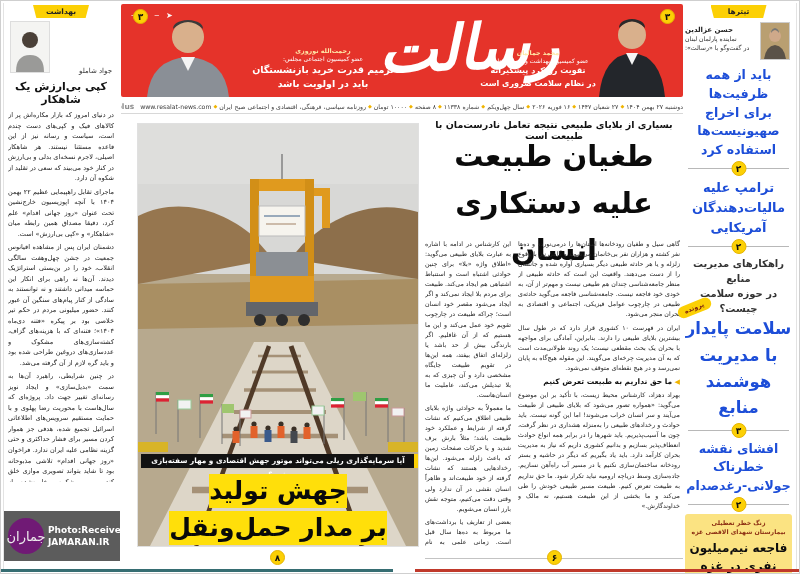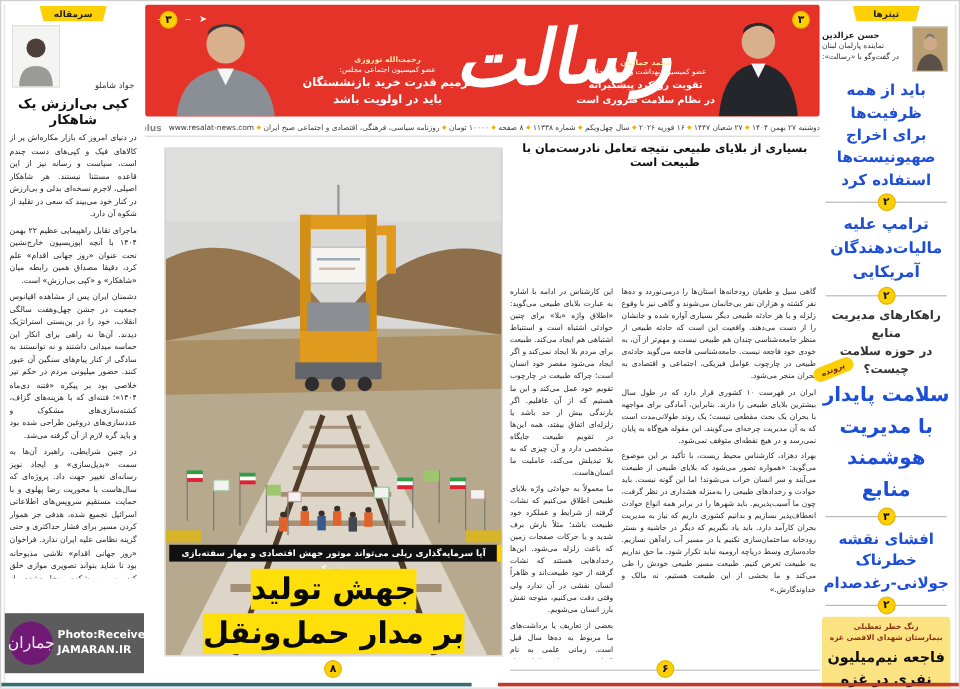--- a/index.html
+++ b/index.html
@@ -89,21 +89,21 @@
   
   .bb-teal { position:absolute; left:0; top:568px; width:392px; height:3px; background:#366d72; }
   .bb-red  { position:absolute; left:414px; top:568px; width:386px; height:3px; background:#c0392b; }
 </style>
 </head>
 <body>
 
 <div class="page">
 
   <div class="leftcol">
-    <span class="tab">سرمقاله</span>
+    <span class="tab">بهداشت</span>
     <div class="ed-head">
       <div class="ed-photo">
         <svg width="38" height="50" viewBox="0 0 38 50">
           <rect width="38" height="50" fill="#f4f4f2"></rect>
           <circle cx="19" cy="18" r="8" fill="#4a4038"></circle>
           <path d="M5,50 Q5,33 19,33 Q33,33 33,50 Z" fill="#9a9a98"></path>
         </svg>
       </div>
       <div class="ed-author">جواد شاملو</div>
     </div>
@@ -177,24 +177,29 @@
     <span>۱۰۰۰۰ تومان</span>
       <span class="diamond">◆</span>
     <span>روزنامه سیاسی، فرهنگی، اقتصادی و اجتماعی صبح ایران</span>
       <span class="diamond">◆</span>
     <span class="ltr">www.resalat-news.com</span>
     <span class="social ltr">@Resalatplus</span>
 
   </div>
 
   <div class="kicker">بسیاری از بلایای طبیعی نتیجه تعامل نادرست‌مان با طبیعت است</div>
+  <div class="headline">
+    <div>طغیان طبیعت</div>
+    <div>علیه دستکاری انسان</div>
+  </div>
 
   <div class="col col1">
     <p>گاهی سیل و طغیان رودخانه‌ها استان‌ها را درمی‌نوردد و ده‌ها نفر کشته و هزاران نفر بی‌خانمان می‌شوند و گاهی نیز با وقوع زلزله و یا هر حادثه طبیعی دیگر بسیاری آواره شده و جانشان را از دست می‌دهند. واقعیت این است که حادثه طبیعی از منظر جامعه‌شناسی چندان هم طبیعی نیست و مهم‌تر از آن، به خودی خود فاجعه نیست. جامعه‌شناسی فاجعه می‌گوید حادثه‌ی طبیعی در چارچوب عوامل فیزیکی، اجتماعی و اقتصادی به بحران منجر می‌شود.</p>
     <p>ایران در فهرست ۱۰ کشوری قرار دارد که در طول سال بیشترین بلایای طبیعی را دارند. بنابراین، آمادگی برای مواجهه با بحران یک بحث مقطعی نیست؛ یک روند طولانی‌مدت است که به آن مدیریت چرخه‌ای می‌گویند. این مقوله هیچ‌گاه به پایان نمی‌رسد و در هیچ نقطه‌ای متوقف نمی‌شود.</p>
+    <div class="subhead"><span class="arrow">◀ </span><span>ما حق نداریم به طبیعت تعرض کنیم</span></div>
     <p>بهراد دهزاد، کارشناس محیط زیست، با تأکید بر این موضوع می‌گوید: «همواره تصور می‌شود که بلایای طبیعی از طبیعت می‌آیند و سر انسان خراب می‌شوند! اما این گونه نیست. باید حوادث و رخدادهای طبیعی را به‌منزله هشداری در نظر گرفت، چون ما آسیب‌پذیریم. باید شهرها را در برابر همه انواع حوادث انعطاف‌پذیر بسازیم و بدانیم کشوری داریم که نیاز به مدیریت بحران کارآمد دارد. باید یاد بگیریم که دیگر در حاشیه و بستر رودخانه ساختمان‌سازی نکنیم یا در مسیر آب راه‌آهن نسازیم. جاده‌سازی وسط دریاچه ارومیه نباید تکرار شود. ما حق نداریم به طبیعت تعرض کنیم. طبیعت مسیر طبیعی خودش را طی می‌کند و ما بخشی از این طبیعت هستیم، نه مالک و خداوندگارش.»</p>
   </div>
   <div class="col col2">
     <p>این کارشناس در ادامه با اشاره به عبارت بلایای طبیعی می‌گوید: «اطلاق واژه «بلا» برای چنین حوادثی اشتباه است و استنباط اشتباهی هم ایجاد می‌کند. طبیعت برای مردم بلا ایجاد نمی‌کند و اگر ایجاد می‌شود مقصر خود انسان است؛ چراکه طبیعت در چارچوب تقویم خود عمل می‌کند و این ما هستیم که از آن غافلیم. اگر بارندگی بیش از حد باشد یا زلزله‌ای اتفاق بیفتد، همه این‌ها در تقویم طبیعت جایگاه مشخصی دارد و آن چیزی که به بلا تبدیلش می‌کند، عاملیت ما انسان‌هاست.</p>
     <p>ما معمولاً به حوادثی واژه بلایای طبیعی اطلاق می‌کنیم که نشات گرفته از شرایط و عملکرد خود طبیعت باشد؛ مثلاً بارش برف شدید و یا حرکات صفحات زمین که باعث زلزله می‌شود. این‌ها رخدادهایی هستند که نشات گرفته از خود طبیعت‌اند و ظاهراً انسان نقشی در آن ندارد ولی وقتی دقت می‌کنیم، متوجه نقش بارز انسان می‌شویم.</p>
     <p>بعضی از تعاریف یا برداشت‌های ما مربوط به ده‌ها سال قبل است. زمانی علمی به نام اکولوژی وجود نداشت اما بعد از این که این علم به وجود آمد، بر اساس ضرورت و پیشرفت شگفت‌انگیزی که داشت این طرز تفکر را اصلاح کرد: هم نسبت به خود انسان، هم نسبت به طبیعت.»</p>
   </div>
   <div class="p6rule"></div>
   <span class="badge pbadge6">۶</span>
 

